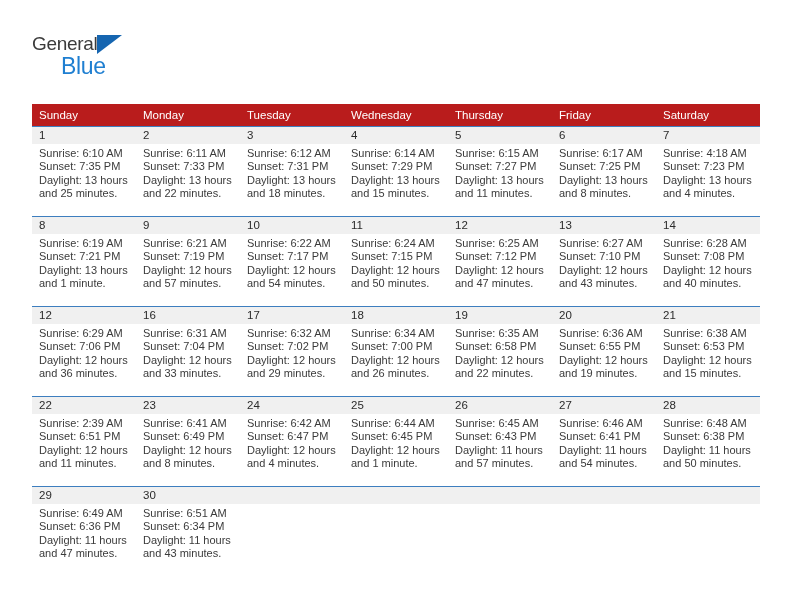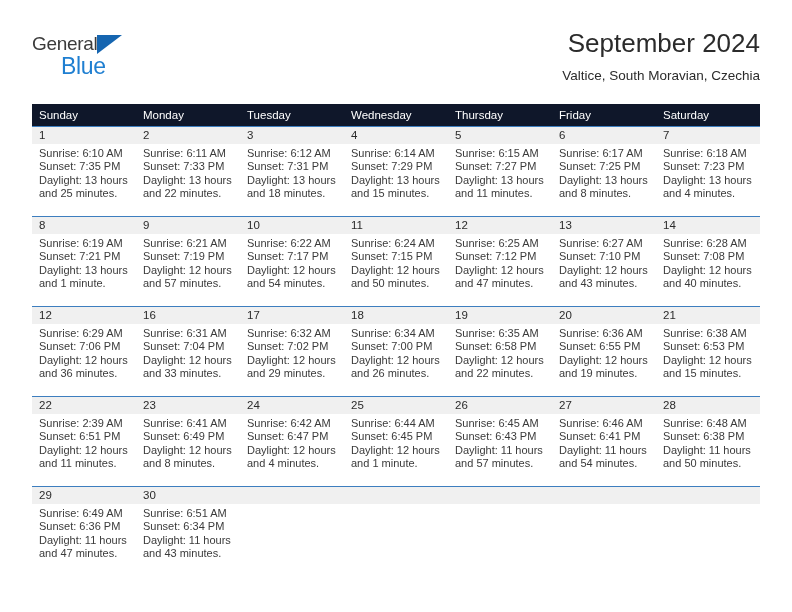--- a/index.html
+++ b/index.html
@@ -85,21 +85,21 @@
   
   .calendar {
     position: absolute;
     left: 32px;
     top: 104px;
     width: 728px;
     border-collapse: collapse;
     table-layout: fixed;
   }
   .calendar th {
-    background: #0f172a;
+    background: #b91c1c;
     color: #ffffff;
     font-size: 11.5px;
     font-weight: normal;
     text-align: left;
     padding: 5px 0 5px 7px;
     height: 21px;
     border: none;
   }
   .calendar td {
     vertical-align: top;
@@ -139,24 +139,20 @@
 
 <div id="page">
 
   <div class="top-bar">
 
     <div class="logo">
       <span class="logo-general">General</span><span class="logo-triangle"></span>
       <span class="logo-blue">Blue</span>
     </div>
 
-    <div class="title-block">
-      <h1 class="cal-title">September 2024</h1>
-      <p class="cal-subtitle">Valtice, South Moravian, Czechia</p>
-    </div>
 
   </div>
 
   <table class="calendar">
     <thead>
       <tr>
         <th>Sunday</th>
         <th>Monday</th>
         <th>Tuesday</th>
         <th>Wednesday</th>
@@ -230,21 +226,21 @@
                 <div>Sunset: 7:25 PM</div>
                 <div>Daylight: 13 hours</div>
                 <div>and 8 minutes.</div>
               </div>
             </div>
           </td>
           <td>
             <div class="daycell">
               <div class="daynum">7</div>
               <div class="info">
-                <div>Sunrise: 6:18 AM</div>
+                <div>Sunrise: 4:18 AM</div>
                 <div>Sunset: 7:23 PM</div>
                 <div>Daylight: 13 hours</div>
                 <div>and 4 minutes.</div>
               </div>
             </div>
           </td>
         </tr>
         <tr class="week-row">
           <td>
             <div class="daycell">

